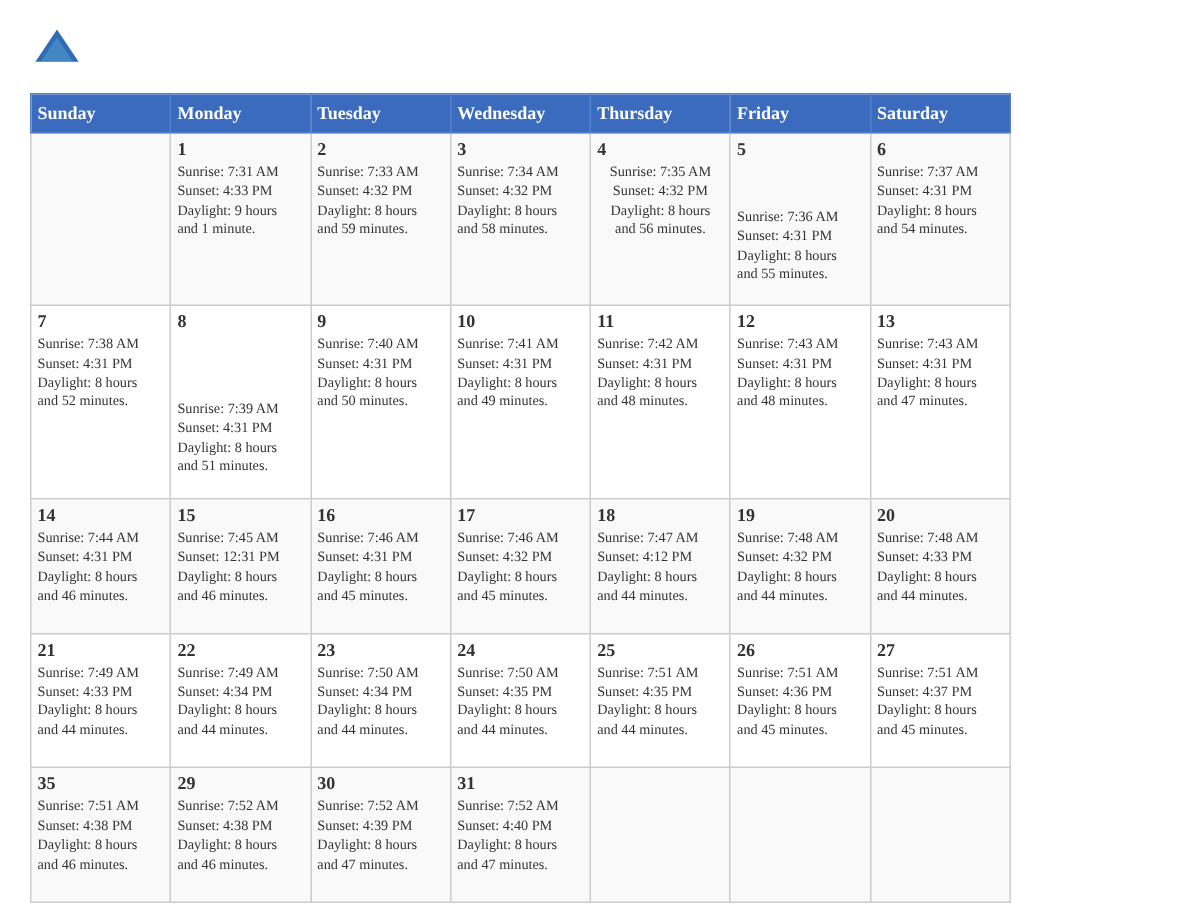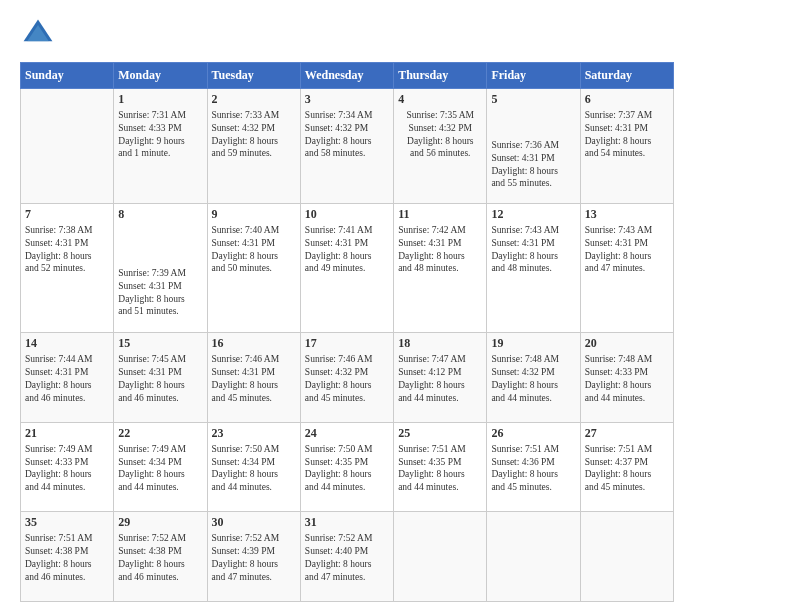--- a/index.html
+++ b/index.html
@@ -238,21 +238,21 @@
           <td>
             <span class="day-number">14</span>
             <div class="day-info" style="white-space: pre-line;">Sunrise: 7:44 AM
 Sunset: 4:31 PM
 Daylight: 8 hours
 and 46 minutes.</div>
           </td>
           <td>
             <span class="day-number">15</span>
             <div class="day-info" style="white-space: pre-line;">Sunrise: 7:45 AM
-Sunset: 4:31 PM
+Sunset: 12:31 PM
 Daylight: 8 hours
 and 46 minutes.</div>
           </td>
           <td>
             <span class="day-number">16</span>
             <div class="day-info" style="white-space: pre-line;">Sunrise: 7:46 AM
 Sunset: 4:31 PM
 Daylight: 8 hours
 and 45 minutes.</div>
           </td>

